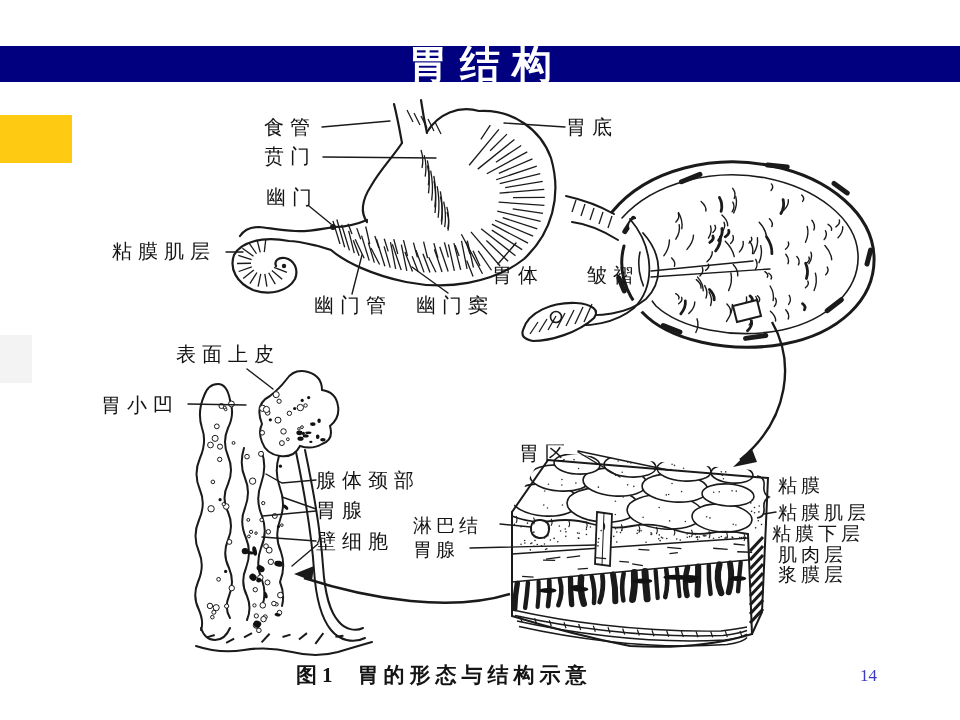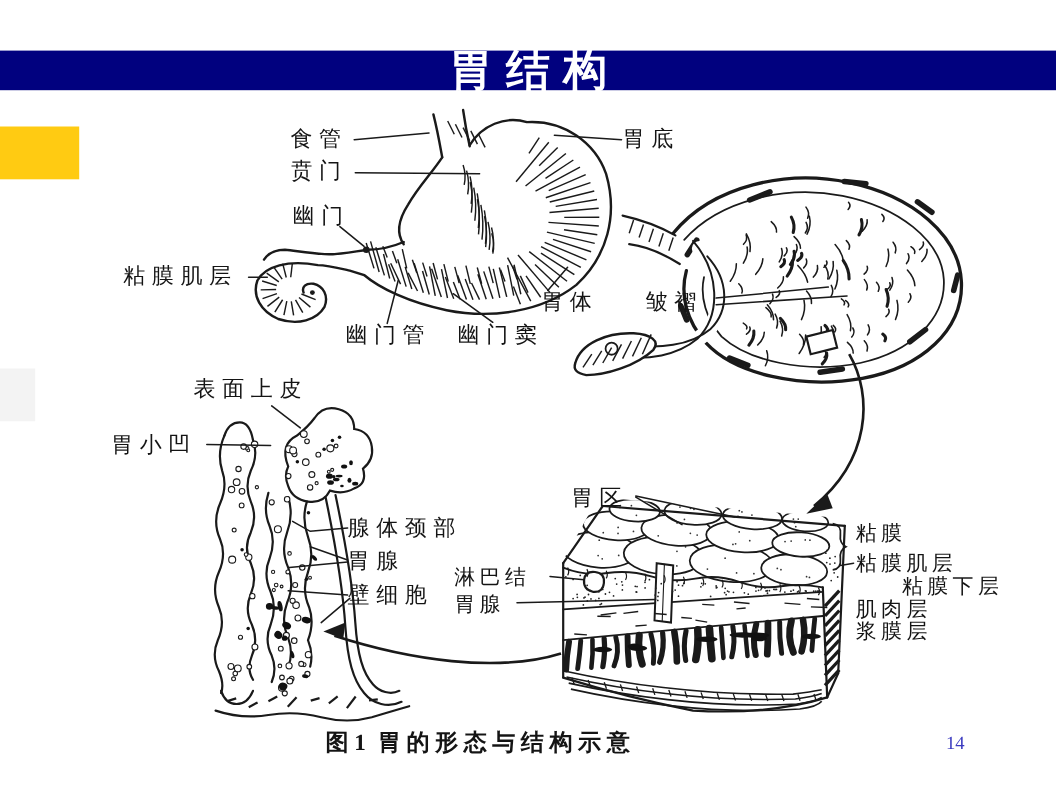--- a/index.html
+++ b/index.html
@@ -10,21 +10,21 @@
   .title{color:#ffffff;font-size:40px;font-weight:bold;letter-spacing:12px;text-indent:12px;
          line-height:46px;font-family:"Liberation Sans","DejaVu Sans",sans-serif;}
   .accent-yellow{position:absolute;left:0;top:115px;width:72px;height:48px;background:var(--c-yellow,#ffcb12);}
   .accent-gray{position:absolute;left:0;top:335px;width:32px;height:48px;background:var(--c-gray,#f3f3f3);}
   svg.fig{position:absolute;left:0;top:0;}
   .lbl{position:absolute;color:#141414;font-size:20px;font-weight:normal;letter-spacing:6px;
        white-space:nowrap;line-height:1;font-family:"Liberation Serif","DejaVu Serif",serif;}
   .lbl.sm{font-size:19px;letter-spacing:4px;}
   .caption{position:absolute;left:296px;top:661px;font-size:21px;font-weight:bold;letter-spacing:5px;
            color:#141414;font-family:"Liberation Serif","DejaVu Serif",serif;white-space:nowrap;}
-  .caption .pfx{margin-right:6px;}
+  .caption .pfx{margin-right:20px;}
   .page-number{position:absolute;left:860px;top:666px;font-size:17px;color:var(--c-page,#3a3ac0);
                font-family:"Liberation Serif","DejaVu Serif",serif;}
 </style>
 </head>
 <body>
 
 <div class="slide">
 
   <div class="title-bar">
     <span class="title">胃结构</span>
@@ -696,21 +696,21 @@
   <div class="lbl" style="left:176px;top:344px">表面上皮</div>
   <div class="lbl" style="left:101px;top:395px">胃小凹</div>
   <div class="lbl" style="left:316px;top:470px">腺体颈部</div>
   <div class="lbl" style="left:316px;top:500px">胃腺</div>
   <div class="lbl" style="left:316px;top:531px">壁细胞</div>
   <div class="lbl sm" style="left:413px;top:516px">淋巴结</div>
   <div class="lbl sm" style="left:413px;top:540px">胃腺</div>
   <div class="lbl" style="left:519px;top:443px">胃区</div>
   <div class="lbl sm" style="left:778px;top:476px">粘膜</div>
   <div class="lbl sm" style="left:778px;top:503px">粘膜肌层</div>
-  <div class="lbl sm" style="left:820px;top:524px">粘膜下层</div>
+  <div class="lbl sm" style="left:772px;top:524px">粘膜下层</div>
   <div class="lbl sm" style="left:778px;top:545px">肌肉层</div>
   <div class="lbl sm" style="left:778px;top:565px">浆膜层</div>
 
   <div class="caption">
     <span class="pfx">图1</span><span>胃的形态与结构示意</span>
   </div>
   <div class="page-number">14</div>
 
 </div>
 

